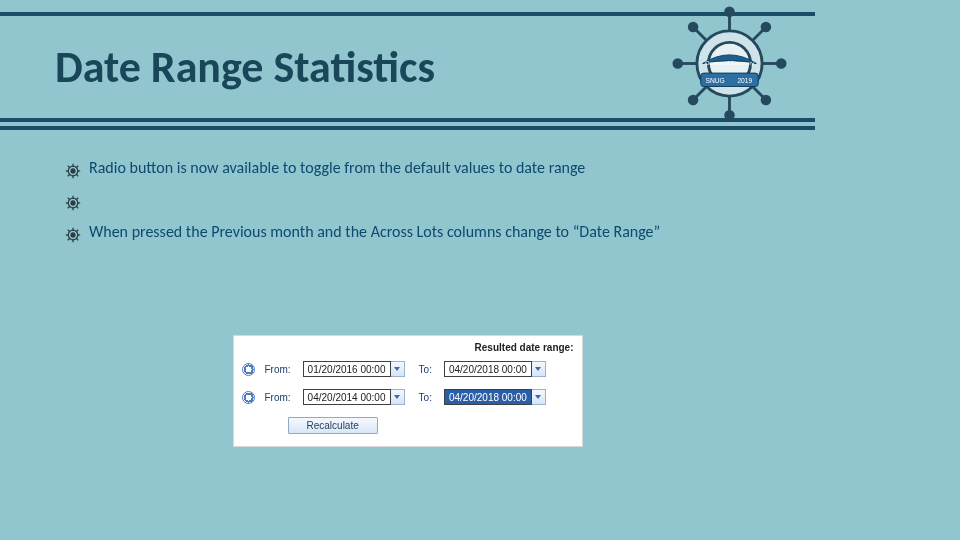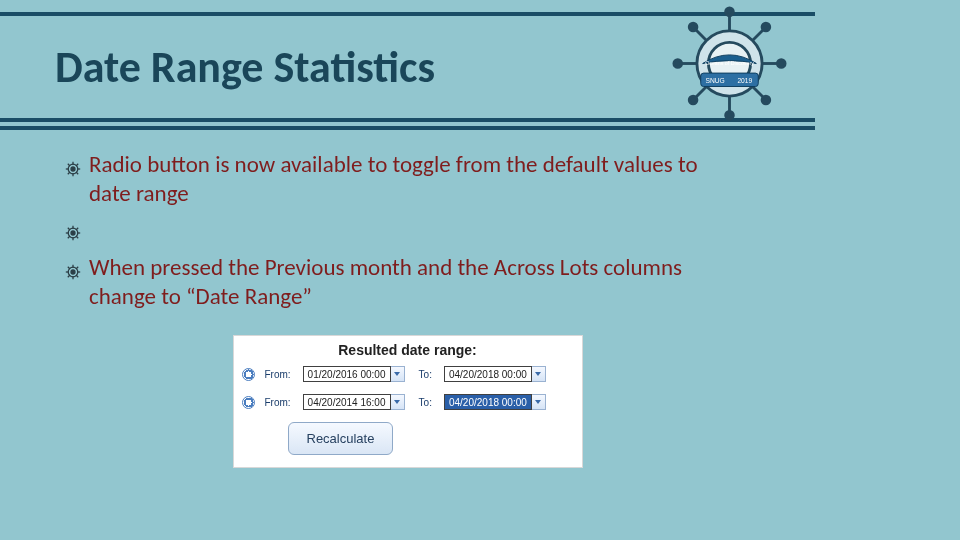--- a/index.html
+++ b/index.html
@@ -3,36 +3,36 @@
 <meta charset="utf-8">
 <style>
   html,body{margin:0;padding:0;width:960px;height:540px;background:#92c6cf;font-family:"Calibri","Segoe UI",Arial,sans-serif;overflow:hidden}
   .slide{position:relative;width:815px;height:540px;background:#92c6cf}
   .top-bar{position:absolute;top:12px;left:0;right:0;height:4px;background:#1a4d66}
   .title-block{position:absolute;top:40px;left:55px;right:55px}
   .title{font-size:44px;font-weight:700;color:#1a4659;letter-spacing:0px}
   .hr1{position:absolute;top:118px;left:0;right:0;height:4px;background:#1a4d66}
   .hr2{position:absolute;top:126px;left:0;right:0;height:4px;background:#1a4d66}
   .logo{position:absolute;top:6px;right:28px;width:115px;height:115px}
-  .content{position:absolute;top:150px;left:65px;right:80px;color:#7f1d1d;font-size:23px;line-height:1.25}
+  .content{position:absolute;top:158px;left:65px;right:80px;color:#0c4a6e;font-size:16px;line-height:1.25}
   .bullet{display:flex;align-items:flex-start;margin-bottom:6px}
   .bullet .bicon{flex:0 0 24px;margin-top:5px;color:#2b3e46}
   .bullet .btxt{flex:1}
   .figure{position:absolute;top:335px;left:50%;transform:translateX(-50%);width:350px;background:#fff;border:1px solid #d8d8d8;padding:6px 8px 12px 8px;box-sizing:border-box;font-family:"Segoe UI",Tahoma,sans-serif;font-size:10px;color:#333}
-  .fig-title{text-align:center;font-weight:700;font-size:14px;margin-bottom:8px;color:#222}
+  .fig-title{text-align:right;font-weight:700;font-size:10px;margin-bottom:8px;color:#222}
   .row{display:flex;align-items:center;margin-bottom:12px;gap:8px}
   .radio{width:13px;height:13px;border-radius:50%;border:1px solid #4a7dbf;background:radial-gradient(circle at center,#fff 0 3px,#4a7dbf 3px 5px,#fff 5px);box-sizing:border-box;display:inline-block}
   .rlabel{color:#1a3d6b;margin-left:2px;margin-right:4px}
   .datebox{display:flex;align-items:center}
   .dinput{border:1px solid #404040;padding:2px 4px;font-size:10px;background:#fff;min-width:88px;height:16px;box-sizing:border-box;color:#222}
   .dinput.sel{background:#2a5fa8;color:#fff}
   .dd{width:14px;height:16px;border:1px solid #9ab2d1;border-left:none;display:flex;align-items:center;justify-content:center;background:linear-gradient(#f4f8ff,#d6e4f6);box-sizing:border-box}
   .dd svg{display:block}
   .recalc-row{display:flex;justify-content:flex-start;margin-top:6px;padding-left:46px}
-  .recalc-btn{border:1px solid #8fa9c8;border-radius:6px;padding:8px 18px;font-size:13px;background:linear-gradient(#f5f9ff,#dae6f5);color:#274160}
+  .recalc-btn{border:1px solid #8fa9c8;border-radius:1px;padding:2px 18px;font-size:10px;background:linear-gradient(#f5f9ff,#dae6f5);color:#274160}
 </style>
 </head>
 <body>
 
 <div class="slide">
 
   <div class="top-bar"></div>
 
   <div class="title-block">
     <div class="title">Date Range Statistics</div>
@@ -152,21 +152,21 @@
               <path d="M1 1 L4 5 L7 1 Z" fill="#3a6aa8"></path>
             </svg>
           </span>
       </span>
     </div>
 
     <div class="row">
       <span class="radio"></span>
       <span class="rlabel">From:</span>
       <span class="datebox">
-        <span class="dinput">04/20/2014 16:00</span>
+        <span class="dinput">04/20/2014 00:00</span>
         <span class="dd">
             <svg width="8" height="6">
               <path d="M1 1 L4 5 L7 1 Z" fill="#3a6aa8"></path>
             </svg>
           </span>
       </span>
       <span class="rlabel" style="margin-left:6px">To:</span>
       <span class="datebox">
         <span class="dinput sel">04/20/2018 00:00</span>
         <span class="dd">

